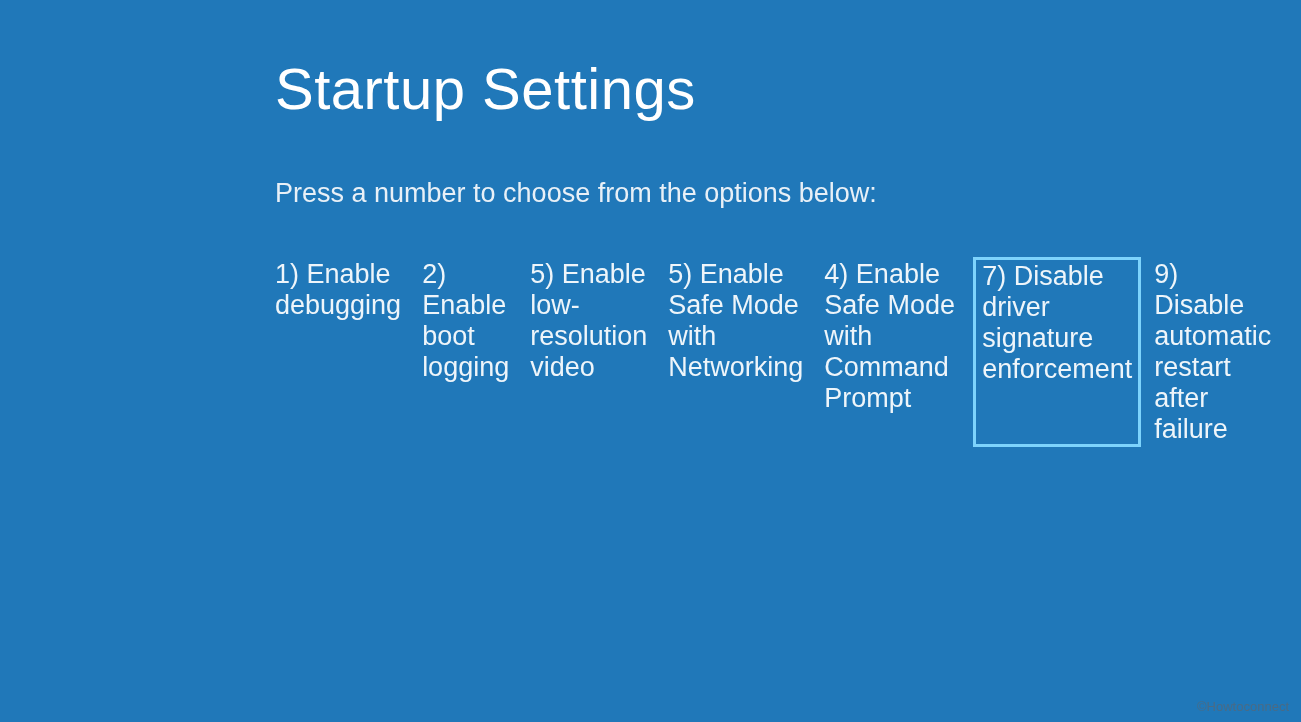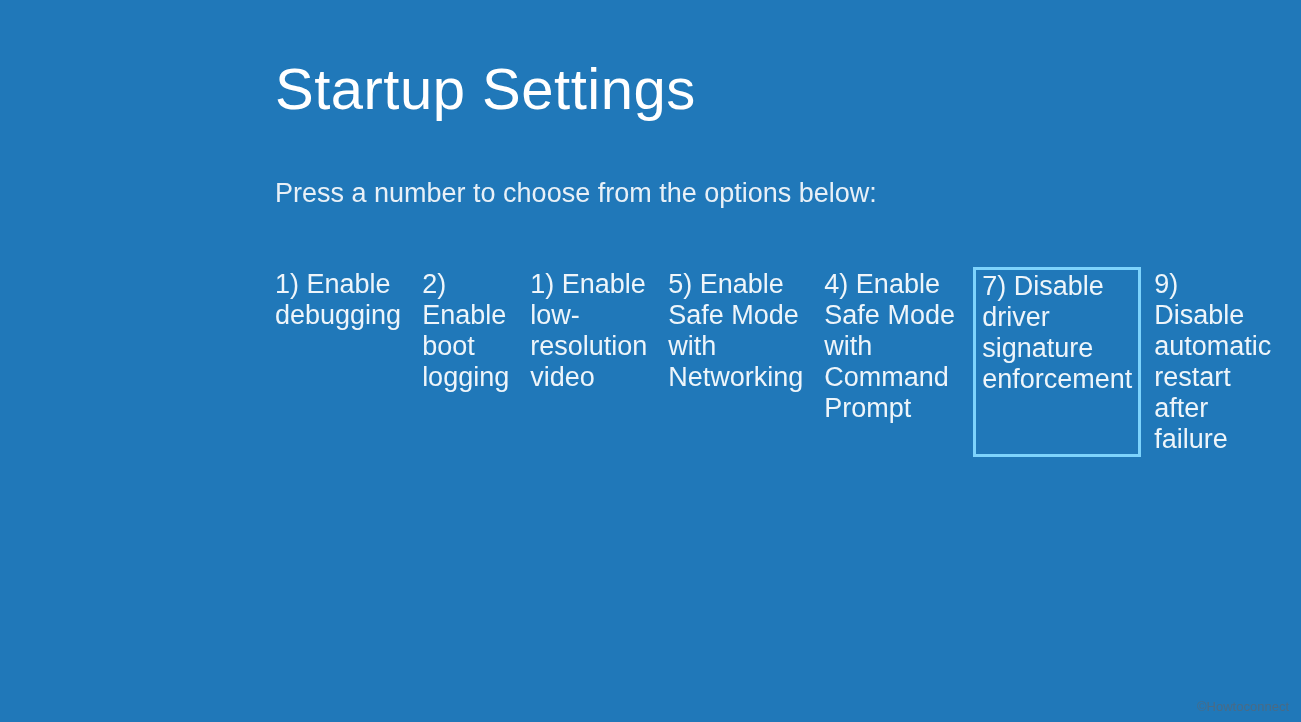--- a/index.html
+++ b/index.html
@@ -22,21 +22,21 @@
     }
     .title {
       font-size: 58px;
       font-weight: 300;
       letter-spacing: 0.5px;
       margin-bottom: 38px;
     }
     .subtitle {
       font-size: 27px;
       font-weight: 300;
-      margin-bottom: 40px;
+      margin-bottom: 30px;
       color: #e8f0f7;
     }
     .hint {
       font-size: 20px;
       font-weight: 300;
       color: #d0e0ee;
       margin-bottom: 60px;
     }
     .options-list {
       display: flex;
@@ -71,21 +71,21 @@
 </head>
 <body>
 
 <div class="container">
   <h1 class="title">Startup Settings</h1>
   <p class="subtitle">Press a number to choose from the options below:</p>
 
   <div class="options-list">
     <div class="option-item">1) Enable debugging</div>
     <div class="option-item">2) Enable boot logging</div>
-    <div class="option-item">1) Enable low-resolution video</div>
+    <div class="option-item">5) Enable low-resolution video</div>
     <div class="option-item">5) Enable Safe Mode with Networking</div>
     <div class="option-item">4) Enable Safe Mode with Command Prompt</div>
     <div class="option-item highlighted">7) Disable driver signature enforcement</div>
     <div class="option-item">9) Disable automatic restart after failure</div>
   </div>
 </div>
 
 <div class="watermark">©Howtoconnect</div>
 
 </body></html>

